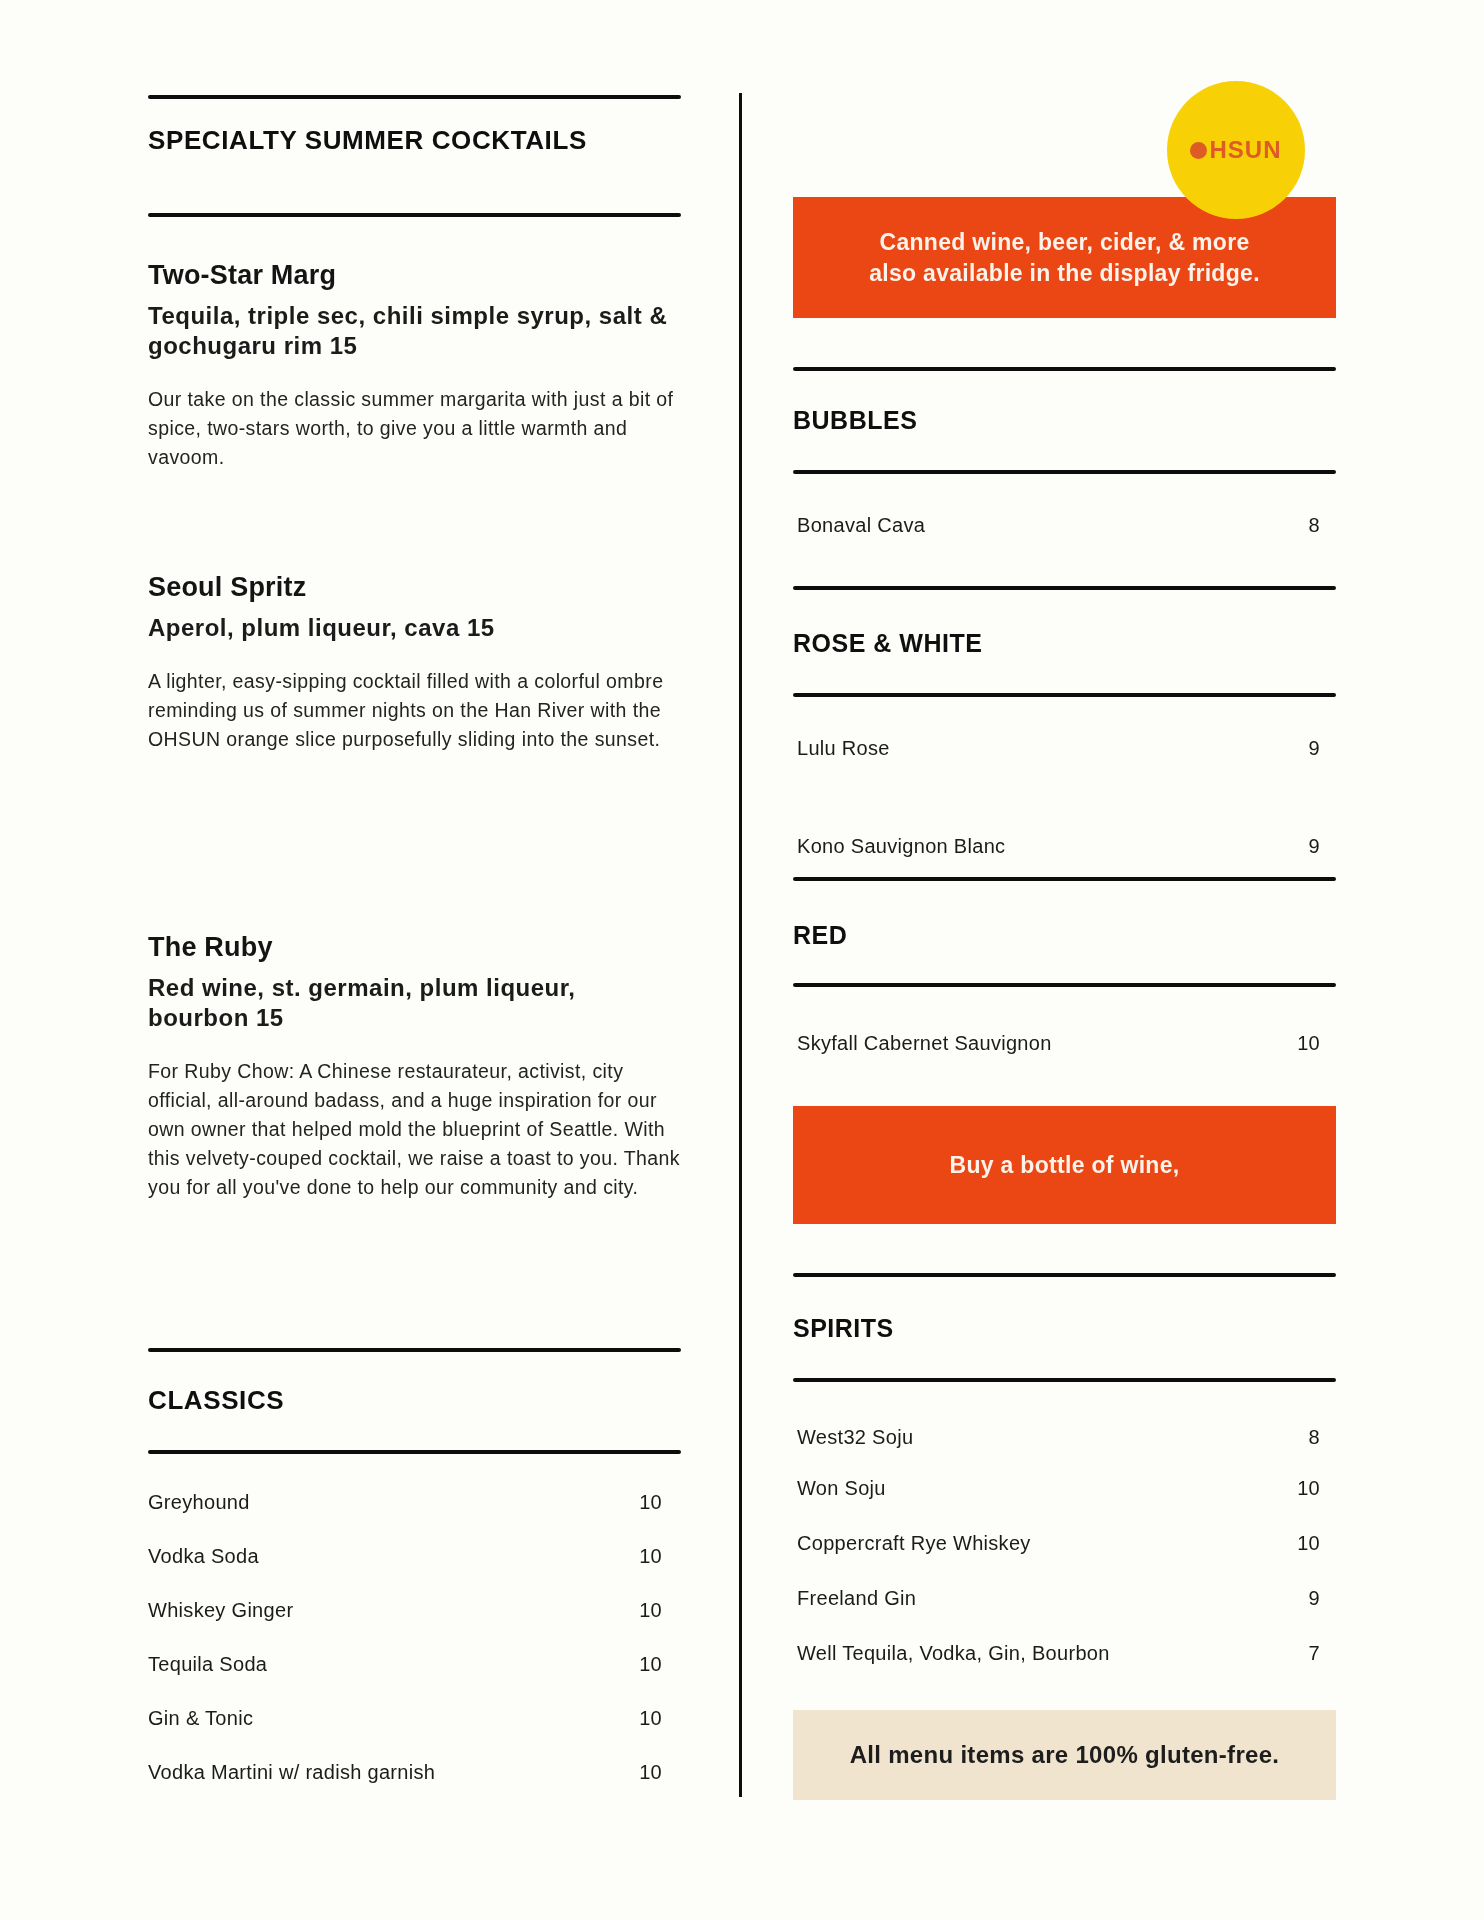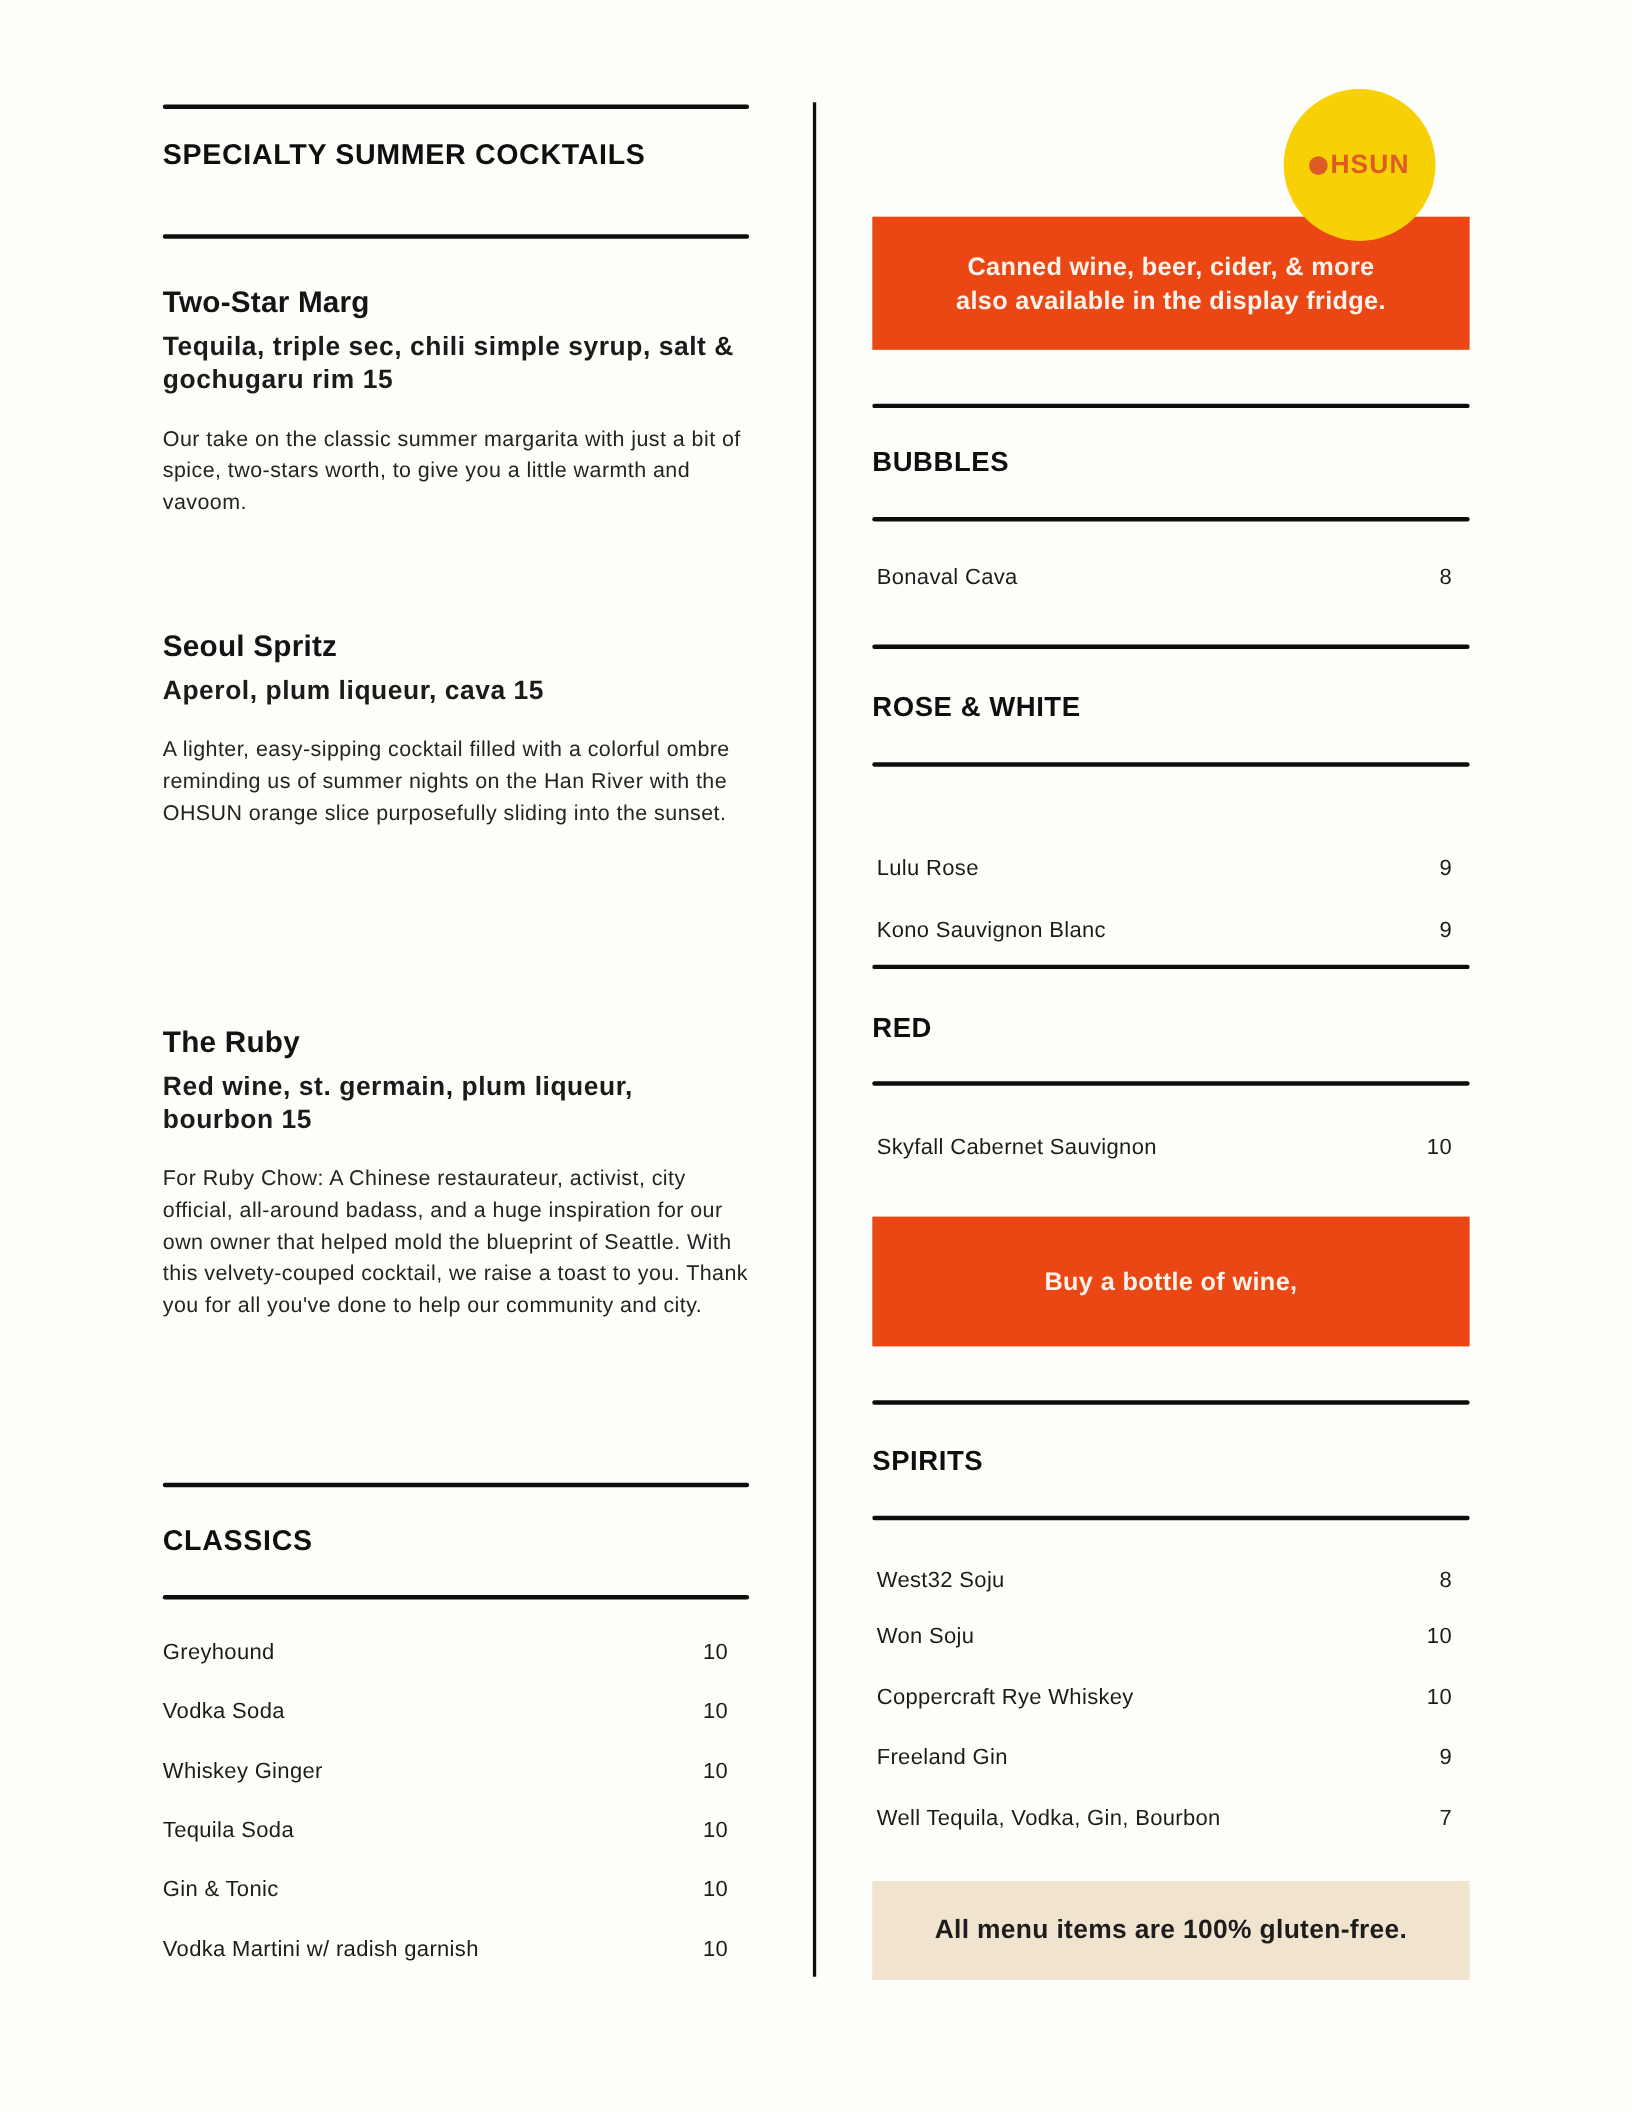--- a/index.html
+++ b/index.html
@@ -157,21 +157,21 @@
 
   <div class="abs col-right menu-row row-right" style="top:510px;">
     <span>Bonaval Cava</span>
     <span class="price">8</span>
   </div>
 
   <div class="abs rule col-right" style="top:586px;"></div>
   <div class="abs col-right section-title" style="top:621px;">ROSE &amp; WHITE</div>
   <div class="abs rule col-right" style="top:693px;"></div>
 
-  <div class="abs col-right menu-row row-right" style="top:774px;">
+  <div class="abs col-right menu-row row-right" style="top:733px;">
     <span>Lulu Rose</span>
     <span class="price">9</span>
   </div>
   <div class="abs col-right menu-row row-right" style="top:788px;margin-top:43px;">
     <span>Kono Sauvignon Blanc</span>
     <span class="price">9</span>
   </div>
 
   <div class="abs rule col-right" style="top:877px;"></div>
   <div class="abs col-right section-title" style="top:913px;">RED</div>

